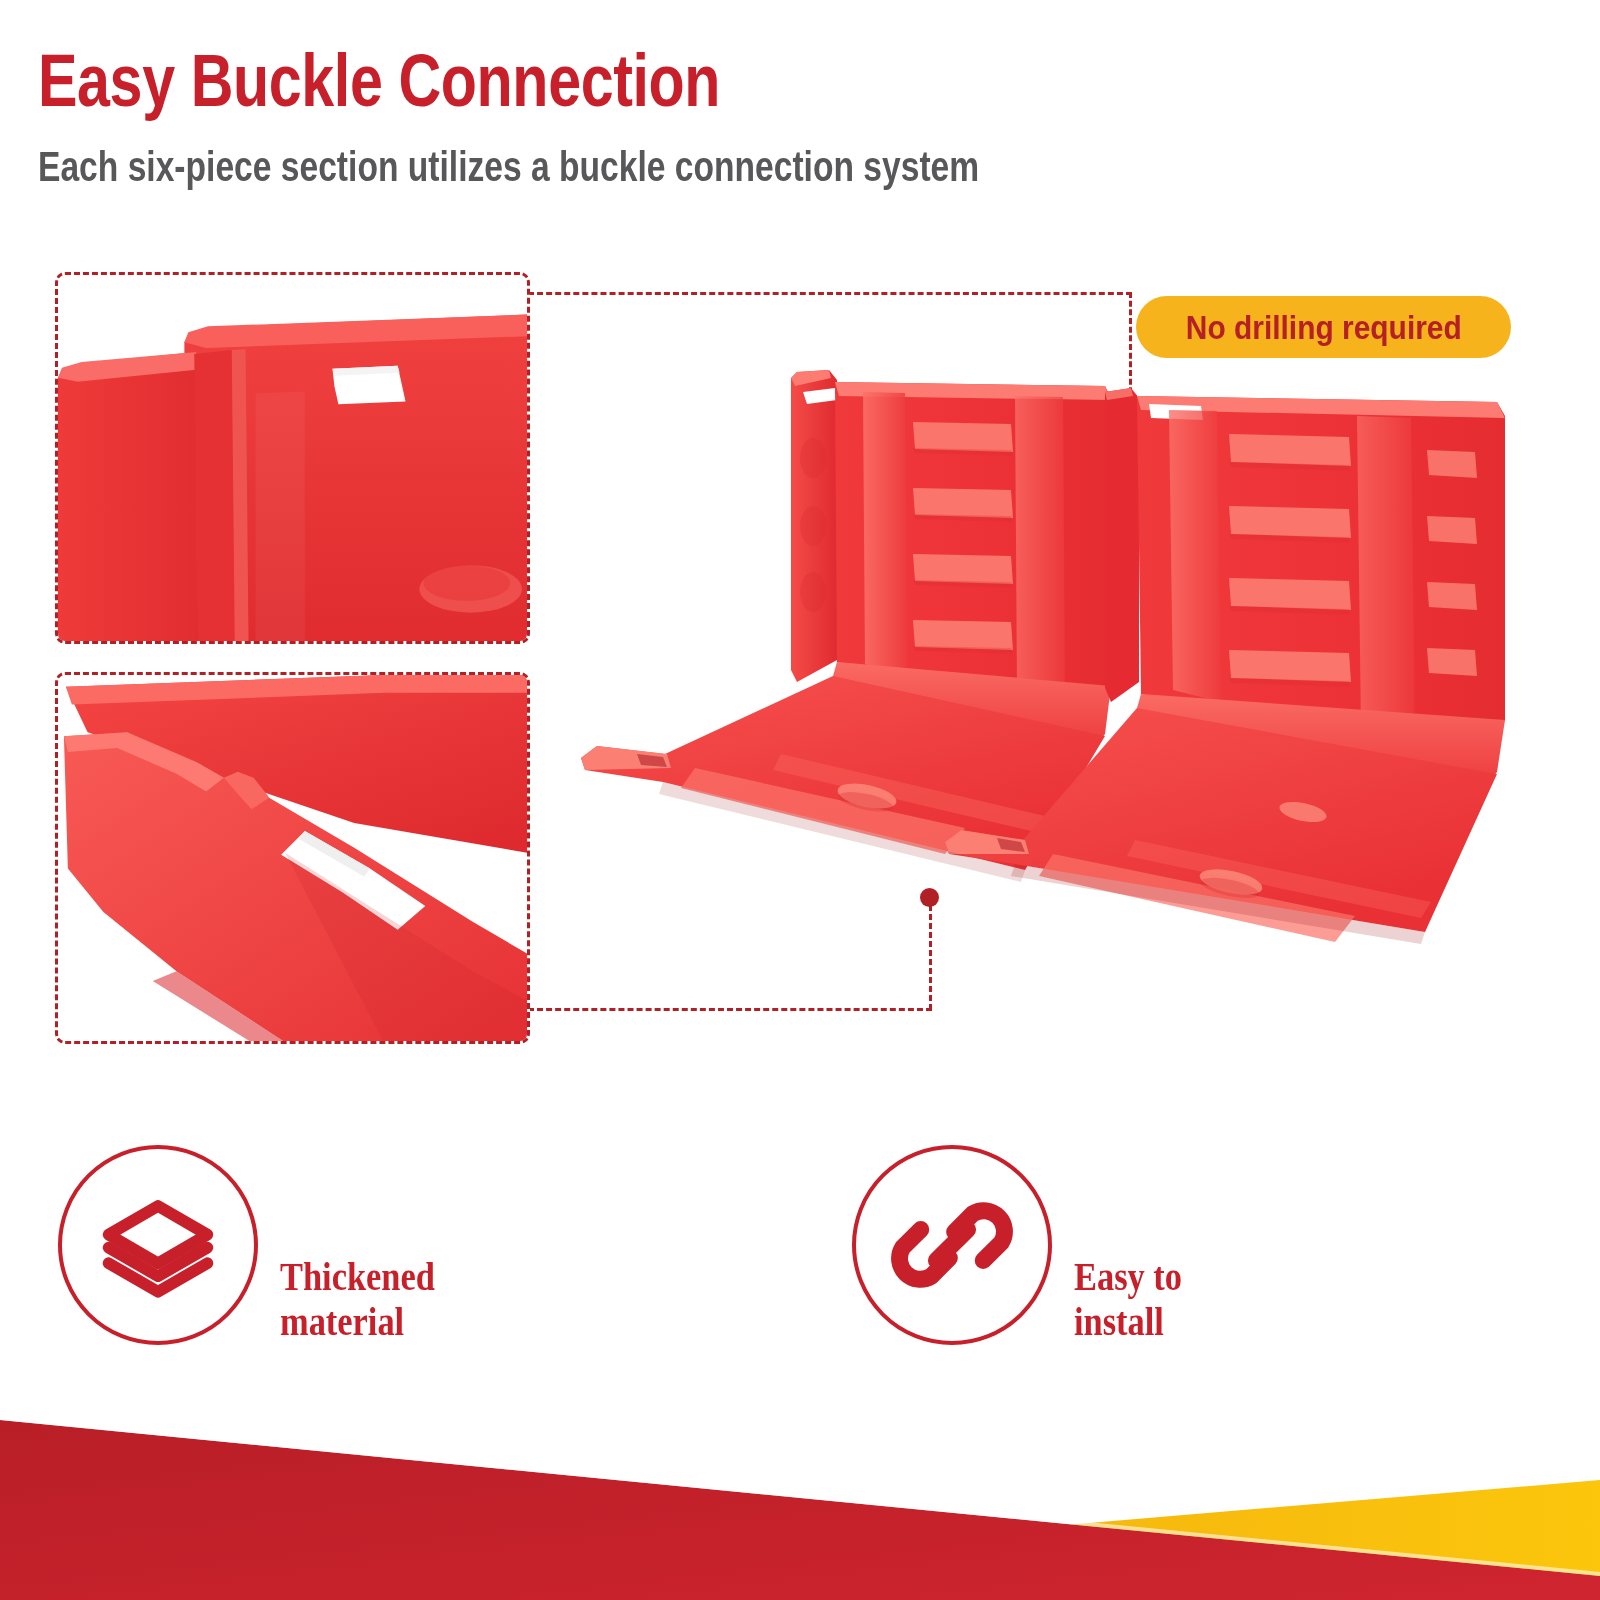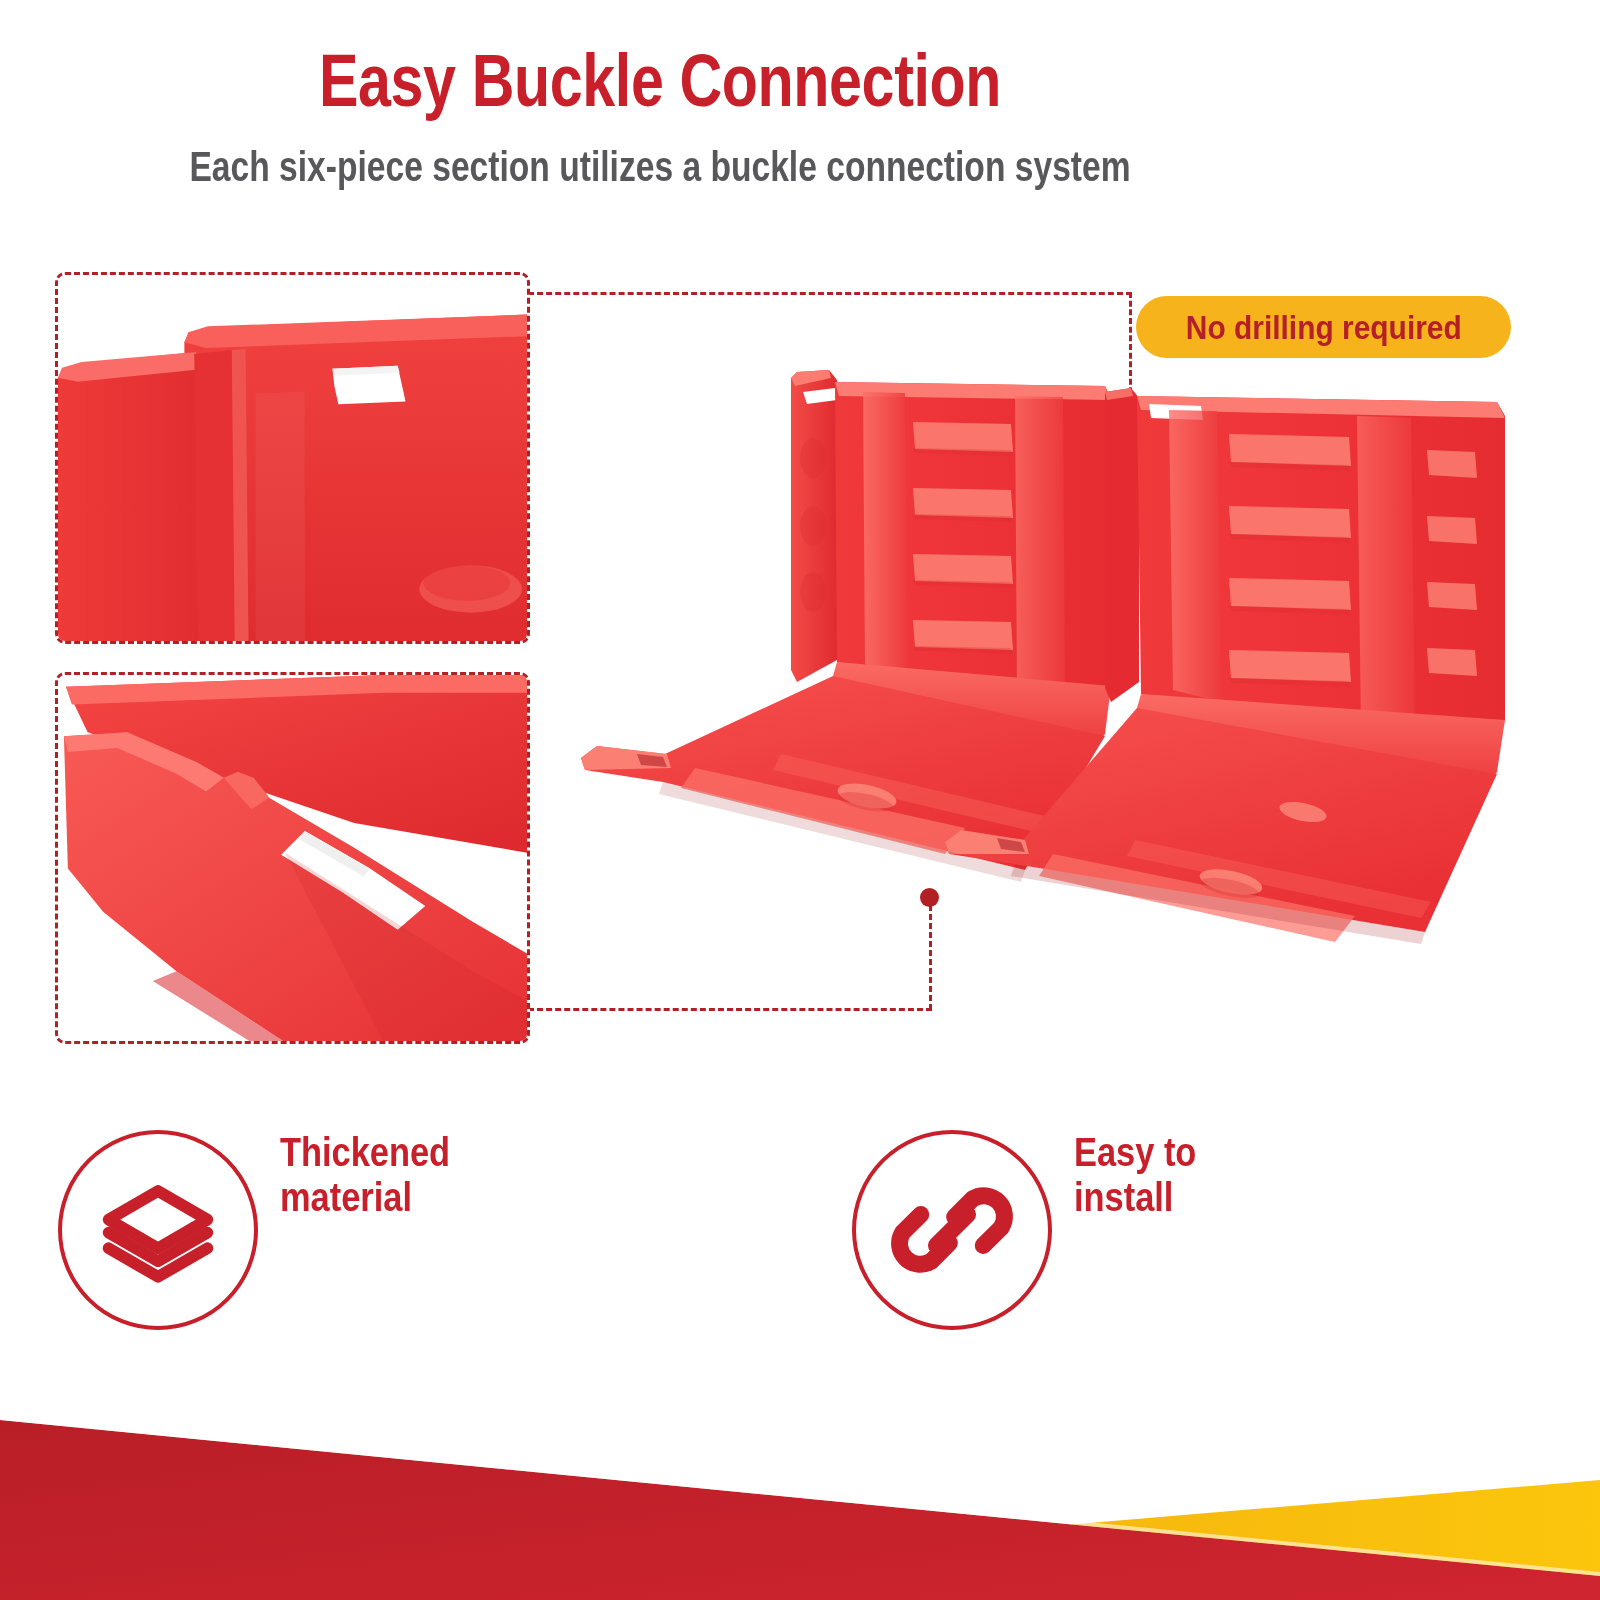--- a/index.html
+++ b/index.html
@@ -13,21 +13,21 @@
   }
 
   #page {
     position: relative;
     width: 1600px;
     height: 1600px;
     background: #ffffff;
   }
 
   
-  #header { position: absolute; left: 60px; top: 44px; width: 1500px; text-align: center; }
+  #header { position: absolute; left: 38px; top: 44px; width: 1500px; }
 
   #title {
     font-size: 74px;
     font-weight: 700;
     color: #C8202A;
     letter-spacing: -0.5px;
     line-height: 1.0;
     transform: scaleX(0.80);
     transform-origin: left center;
     white-space: nowrap;
@@ -95,22 +95,23 @@
   
   #features {
     position: absolute;
     left: 0; top: 1130px;
     width: 1600px; height: 215px;
     display: flex;
   }
   .feature {
     flex: 1;
     display: flex;
-    align-items: flex-start;
+    align-items: flex-end;
     padding-left: 58px;
+    font-family: Liberation Serif, serif;
   }
   .feature:nth-child(2) { padding-left: 45px; }
   .feature:nth-child(3) { padding-left: 48px; }
 
   .feat-circle {
     width: 200px; height: 200px;
     flex: 0 0 200px;
     border: 4px solid #C8202A;
     border-radius: 50%;
     display: flex; align-items: center; justify-content: center;

